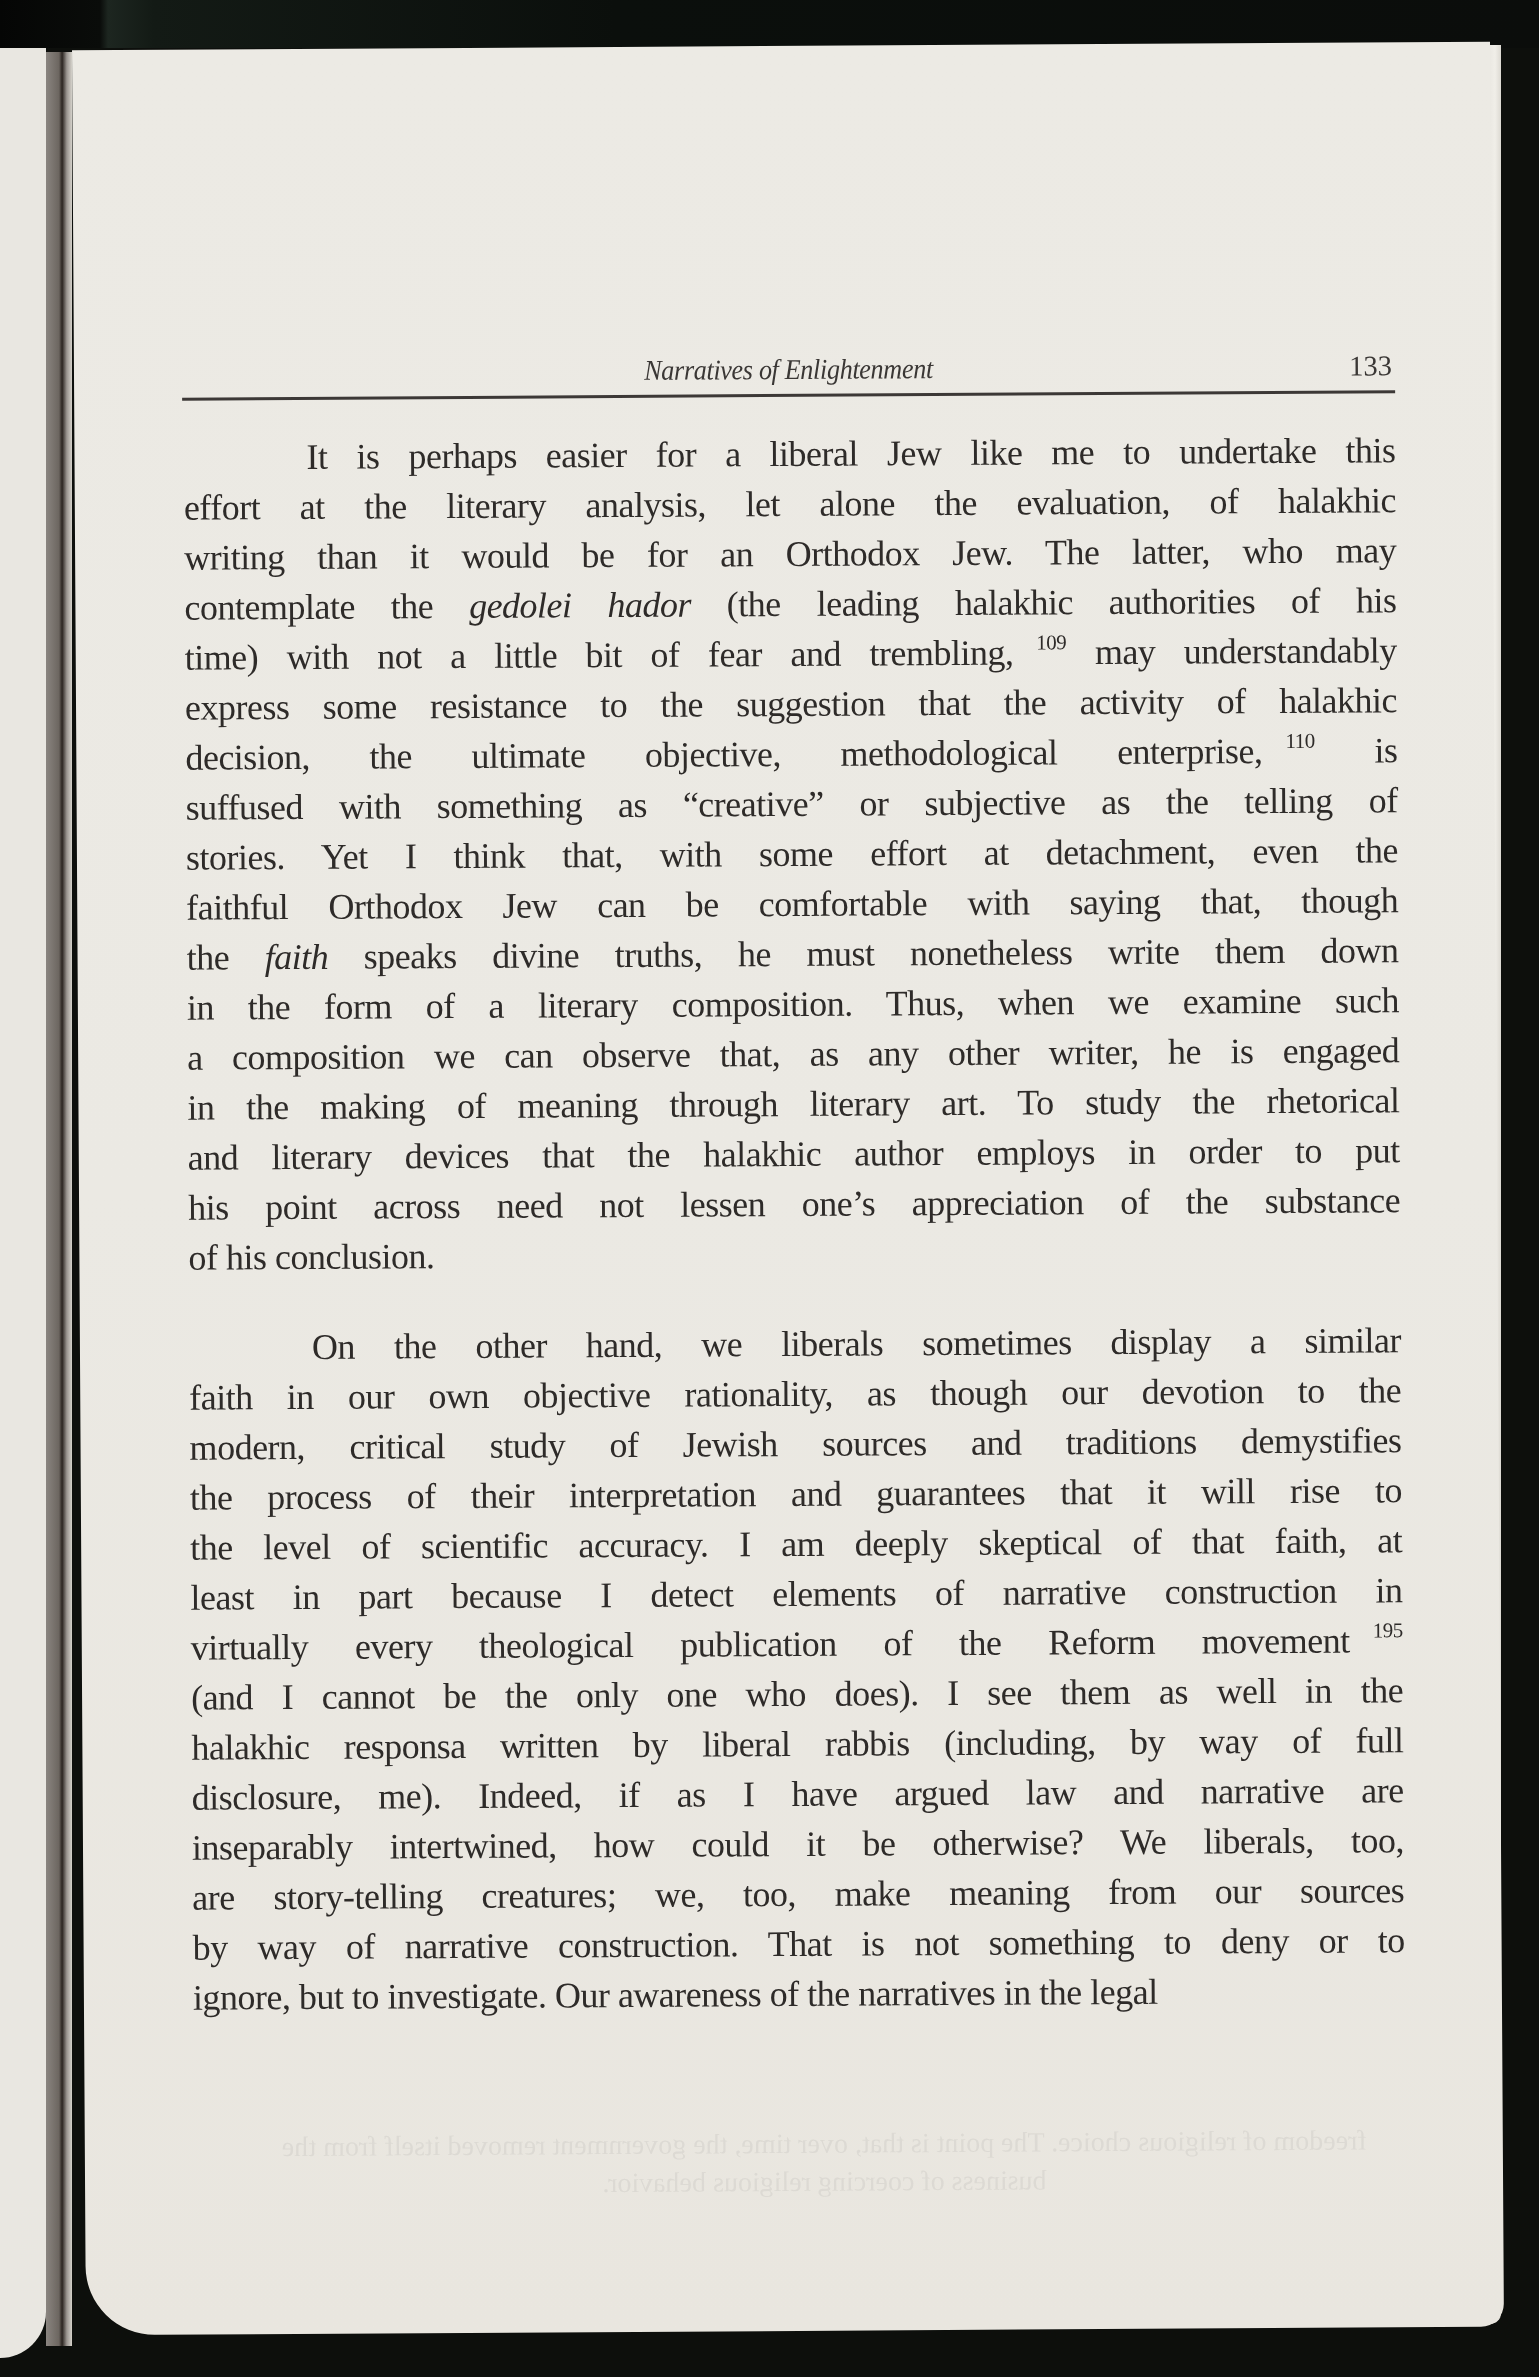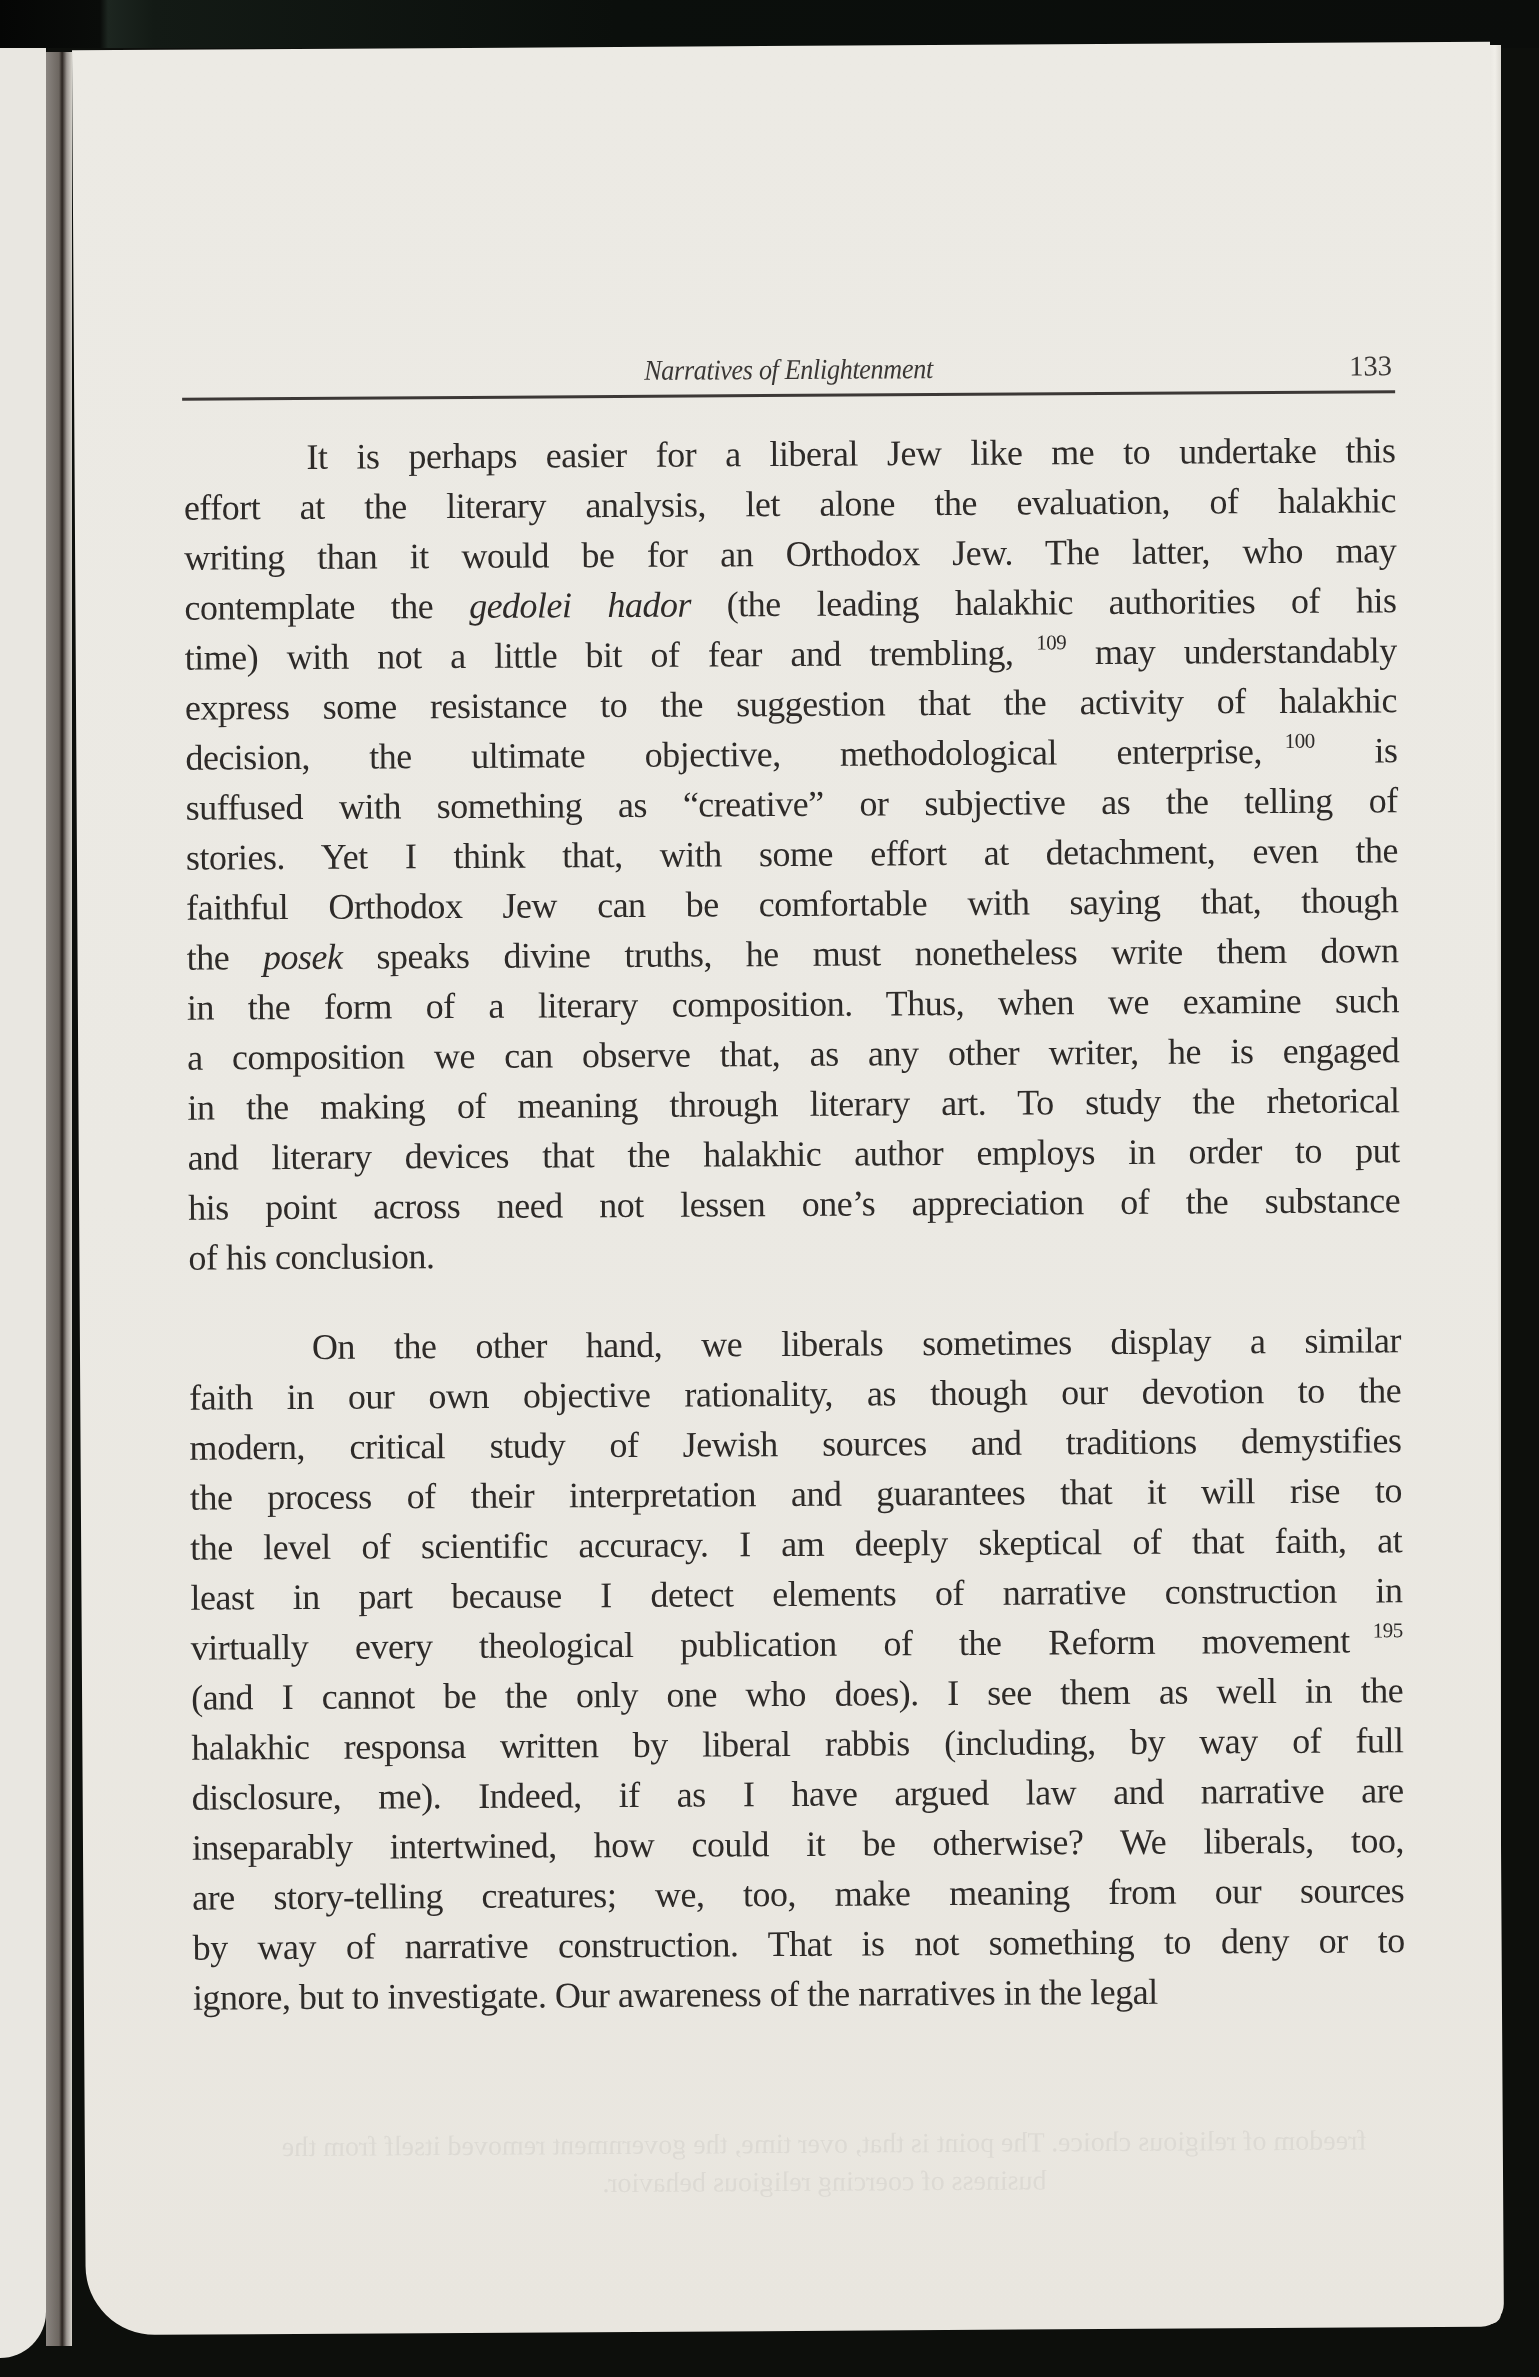--- a/index.html
+++ b/index.html
@@ -73,25 +73,25 @@
   </div>
 
   <div class="body-text" id="body-text">
       <div class="para">
         <span class="line first">It is perhaps easier for a liberal Jew like me to undertake this</span>
         <span class="line">effort at the literary analysis, let alone the evaluation, of halakhic</span>
         <span class="line">writing than it would be for an Orthodox Jew. The latter, who may</span>
         <span class="line">contemplate the <em>gedolei hador</em> (the leading halakhic authorities of his</span>
         <span class="line">time) with not a little bit of fear and trembling,<sup>109</sup> may understandably</span>
         <span class="line">express some resistance to the suggestion that the activity of halakhic</span>
-        <span class="line">decision, the ultimate objective, methodological enterprise,<sup>100</sup> is</span>
+        <span class="line">decision, the ultimate objective, methodological enterprise,<sup>110</sup> is</span>
         <span class="line">suffused with something as “creative” or subjective as the telling of</span>
         <span class="line">stories. Yet I think that, with some effort at detachment, even the</span>
         <span class="line">faithful Orthodox Jew can be comfortable with saying that, though</span>
-        <span class="line">the <em>posek</em> speaks divine truths, he must nonetheless write them down</span>
+        <span class="line">the <em>faith</em> speaks divine truths, he must nonetheless write them down</span>
         <span class="line">in the form of a literary composition. Thus, when we examine such</span>
         <span class="line">a composition we can observe that, as any other writer, he is engaged</span>
         <span class="line">in the making of meaning through literary art. To study the rhetorical</span>
         <span class="line">and literary devices that the halakhic author employs in order to put</span>
         <span class="line">his point across need not lessen one’s appreciation of the substance</span>
         <span class="line last">of his conclusion.</span>
       </div>
       <div class="para">
         <span class="line first">On the other hand, we liberals sometimes display a similar</span>
         <span class="line">faith in our own objective rationality, as though our devotion to the</span>

